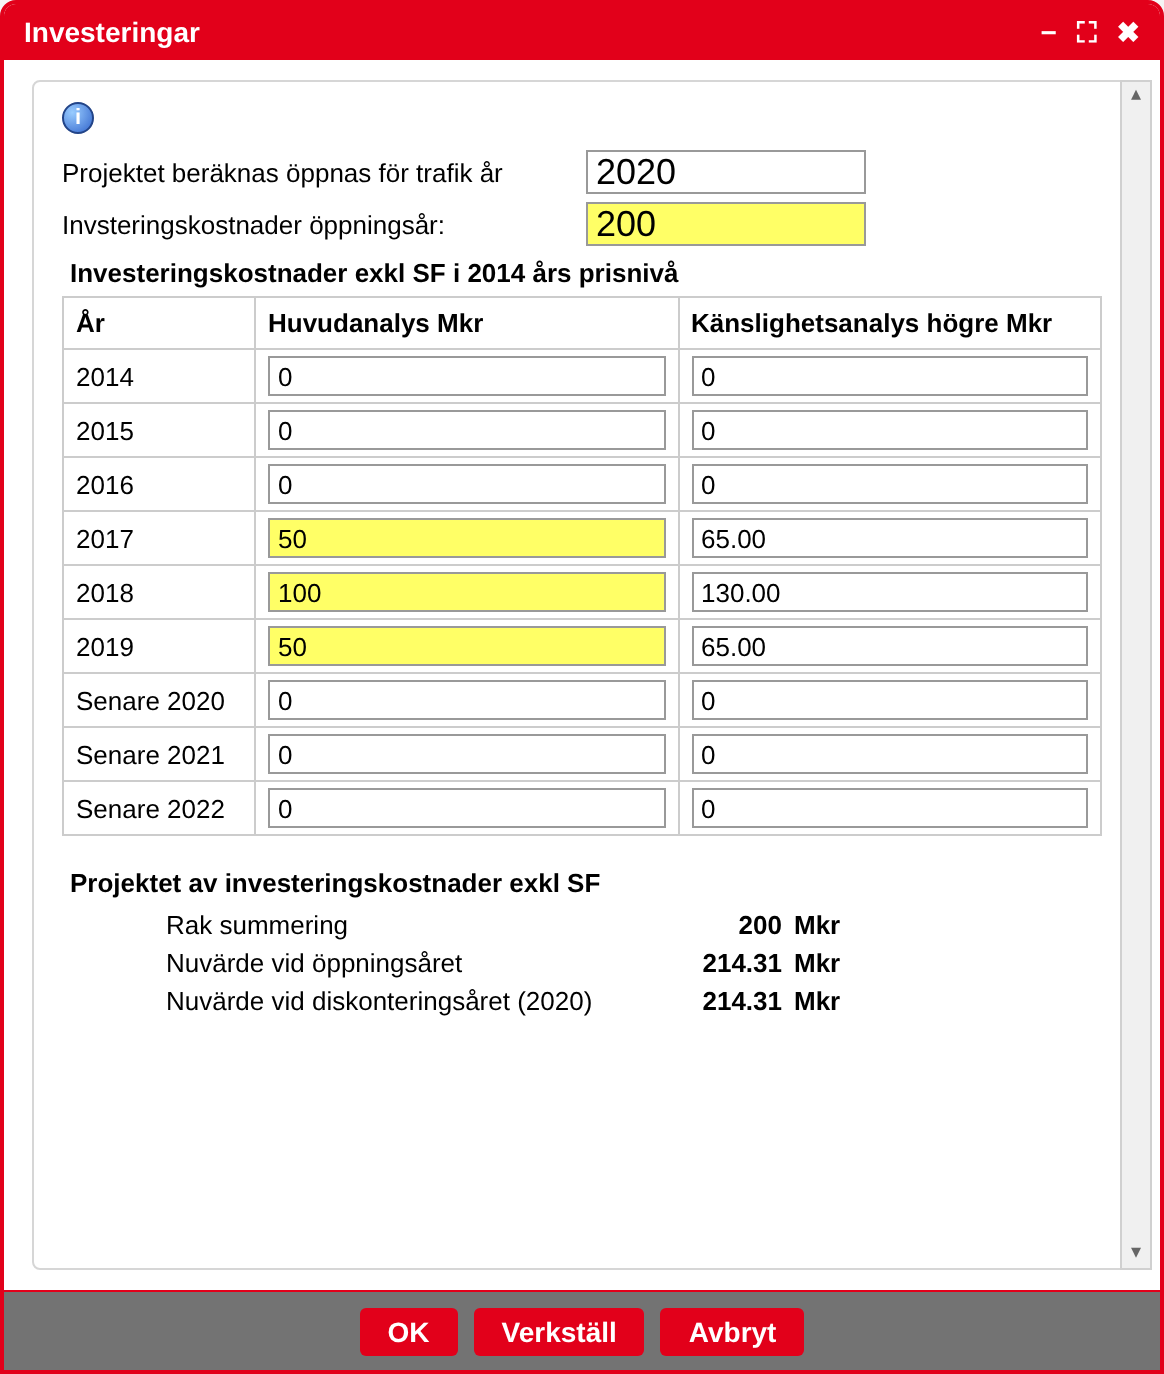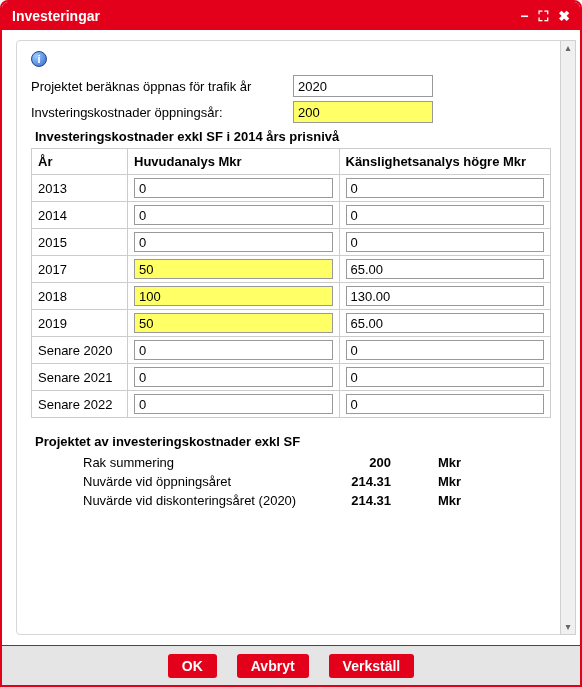--- a/index.html
+++ b/index.html
@@ -73,21 +73,21 @@
     color: #fff; font-size: 11px; font-weight: bold;
     display: flex; align-items: center; justify-content: center;
     margin-bottom: 8px;
     border: 1px solid #248;
   }
   .form-row { display: flex; align-items: center; margin-bottom: 4px; gap: 6px; }
   .form-row label { width: 256px; }
   .form-row input {
     height: 22px; padding: 2px 4px;
     border: 1px solid #999; width: 140px;
-    font-size: 13px;
+    font-size: 18px;
   }
   .yellow { background: #ffff66; }
   .section-title { font-weight: bold; margin: 6px 0 4px 4px; }
   table.grid {
     border-collapse: collapse;
     width: 100%;
     border: 1px solid #ccc;
     margin-bottom: 16px;
   }
   table.grid th, table.grid td {
@@ -101,28 +101,28 @@
   table.grid td:first-child { width: 96px; }
   table.grid td input {
     width: 100%; height: 20px; padding: 1px 4px;
     border: 1px solid #999; font-size: 13px;
   }
   .summary-title { font-weight: bold; margin: 6px 0 6px 4px; }
   .summary { margin-left: 4px; }
   .summary .row { display: flex; margin-bottom: 4px; }
   .summary .lbl { width: 256px; margin-left: 48px; }
   .summary .val { width: 52px; font-weight: bold; text-align: right; }
-  .summary .unit { font-weight: bold; padding-left: 6px; margin-left: 41px; }
+  .summary .unit { font-weight: bold; padding-left: 6px; }
   .footer {
     border-top: 1px solid #e2001a;
-    background: #e5e5e5;
+    background: #737373;
     display: flex;
     justify-content: center;
     align-items: center;
-    gap: 20px;
+    gap: 8px;
     height: 40px;
   }
   .footer button {
     background: #e2001a;
     color: #fff;
     border: none;
     padding: 4px 14px;
     font-size: 14px;
     font-weight: bold;
     border-radius: 3px;
@@ -161,31 +161,31 @@
       <table class="grid">
         <thead>
           <tr>
             <th>År</th>
             <th>Huvudanalys Mkr</th>
             <th>Känslighetsanalys högre Mkr</th>
           </tr>
         </thead>
         <tbody id="grid-body">
             <tr>
-              <td>2013</td>
-              <td><input type="text" value="0" style=""></td>
-              <td><input type="text" value="0" style=""></td>
-            </tr>
-            <tr>
               <td>2014</td>
               <td><input type="text" value="0" style=""></td>
               <td><input type="text" value="0" style=""></td>
             </tr>
             <tr>
               <td>2015</td>
+              <td><input type="text" value="0" style=""></td>
+              <td><input type="text" value="0" style=""></td>
+            </tr>
+            <tr>
+              <td>2016</td>
               <td><input type="text" value="0" style=""></td>
               <td><input type="text" value="0" style=""></td>
             </tr>
             <tr>
               <td>2017</td>
               <td><input type="text" class="yellow" value="50" style=""></td>
               <td><input type="text" value="65.00" style=""></td>
             </tr>
             <tr>
               <td>2018</td>
@@ -236,16 +236,16 @@
 
     </div>
     <div class="scrolltrack">
       <div class="scroll-arrow top">▴</div>
       <div class="scroll-arrow bottom">▾</div>
     </div>
   </div>
 
   <div class="footer">
     <button>OK</button>
+    <button>Verkställ</button>
     <button>Avbryt</button>
-    <button>Verkställ</button>
   </div>
 </div>
 
 </body></html>

